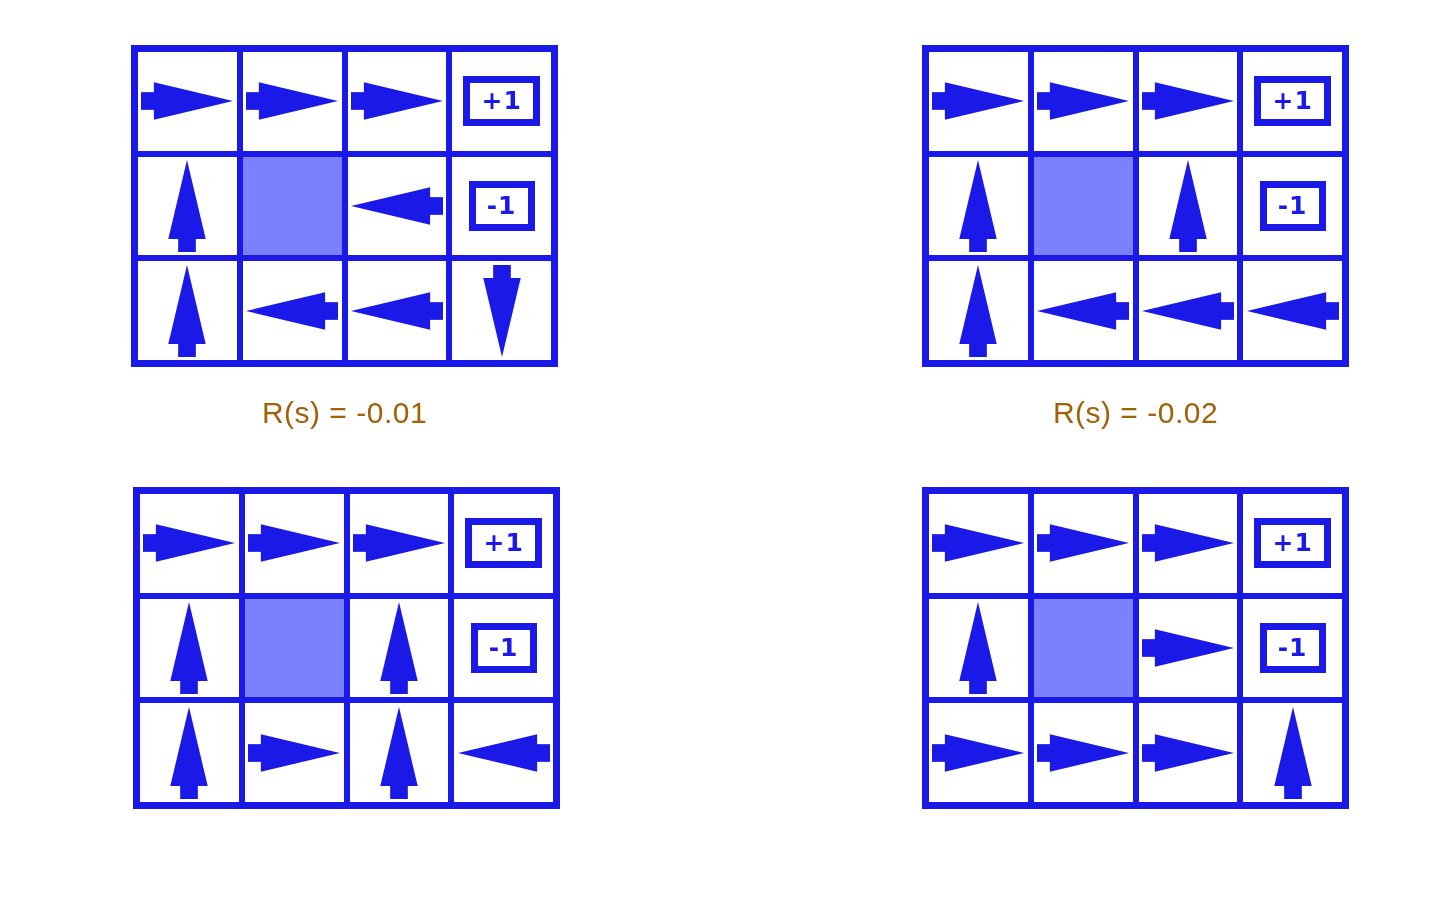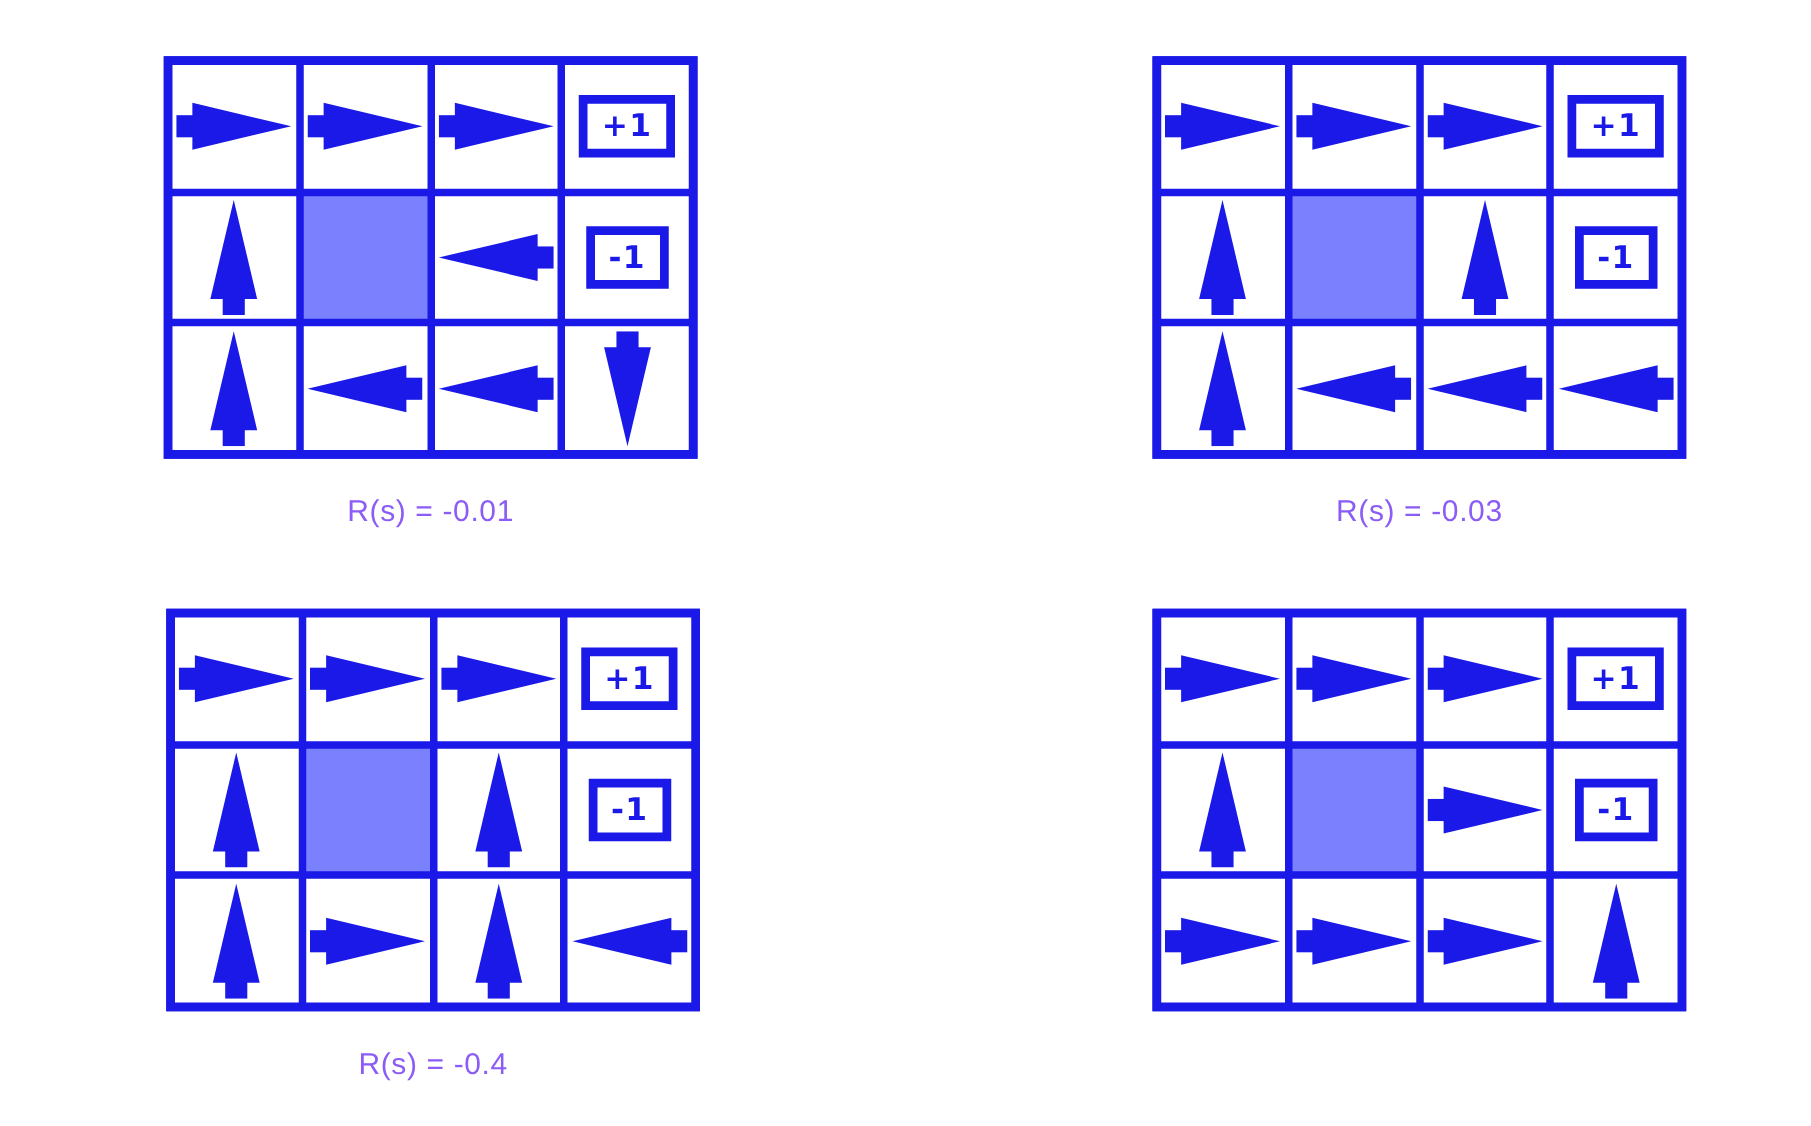--- a/index.html
+++ b/index.html
@@ -72,23 +72,23 @@
     line-height: 1;
     letter-spacing: 1px;
     padding: 5px 11px 6px 11px;
     white-space: nowrap;
   }
 
   
   .caption {
     width: 427px;
     text-align: center;
-    color: #8b5cf6;
+    color: #a16207;
     font-family: "Liberation Sans", sans-serif;
-    font-size: 24px;
+    font-size: 30px;
     line-height: 1;
     margin-top: 31px;
     letter-spacing: 0.5px;
   }
 </style>
 </head>
 <body>
 
 <div id="figure">
     <div class="panel panel-tl">
@@ -286,21 +286,21 @@
           <span class="arrow">
             <svg width="92" height="52" viewBox="0 0 100 100" preserveAspectRatio="none">
               <g transform="rotate(180 50 50)">
                 <rect x="0" y="33" width="20" height="34" fill="#1A19E8"></rect>
                 <polygon points="14,14 100,50 14,86" fill="#1A19E8"></polygon>
               </g>
             </svg>
           </span>
         </div>
       </div>
-      <div class="caption">R(s) = -0.03</div>
+      <div class="caption">R(s) = -0.02</div>
     </div>
     <div class="panel panel-bl">
       <div class="grid">
         <div class="cell">
           <span class="arrow">
             <svg width="92" height="52" viewBox="0 0 100 100" preserveAspectRatio="none">
               <g>
                 <rect x="0" y="33" width="20" height="34" fill="#1A19E8"></rect>
                 <polygon points="14,14 100,50 14,86" fill="#1A19E8"></polygon>
               </g>
@@ -388,21 +388,20 @@
           <span class="arrow">
             <svg width="92" height="52" viewBox="0 0 100 100" preserveAspectRatio="none">
               <g transform="rotate(180 50 50)">
                 <rect x="0" y="33" width="20" height="34" fill="#1A19E8"></rect>
                 <polygon points="14,14 100,50 14,86" fill="#1A19E8"></polygon>
               </g>
             </svg>
           </span>
         </div>
       </div>
-      <div class="caption">R(s) = -0.4</div>
     </div>
     <div class="panel panel-br">
       <div class="grid">
         <div class="cell">
           <span class="arrow">
             <svg width="92" height="52" viewBox="0 0 100 100" preserveAspectRatio="none">
               <g>
                 <rect x="0" y="33" width="20" height="34" fill="#1A19E8"></rect>
                 <polygon points="14,14 100,50 14,86" fill="#1A19E8"></polygon>
               </g>

